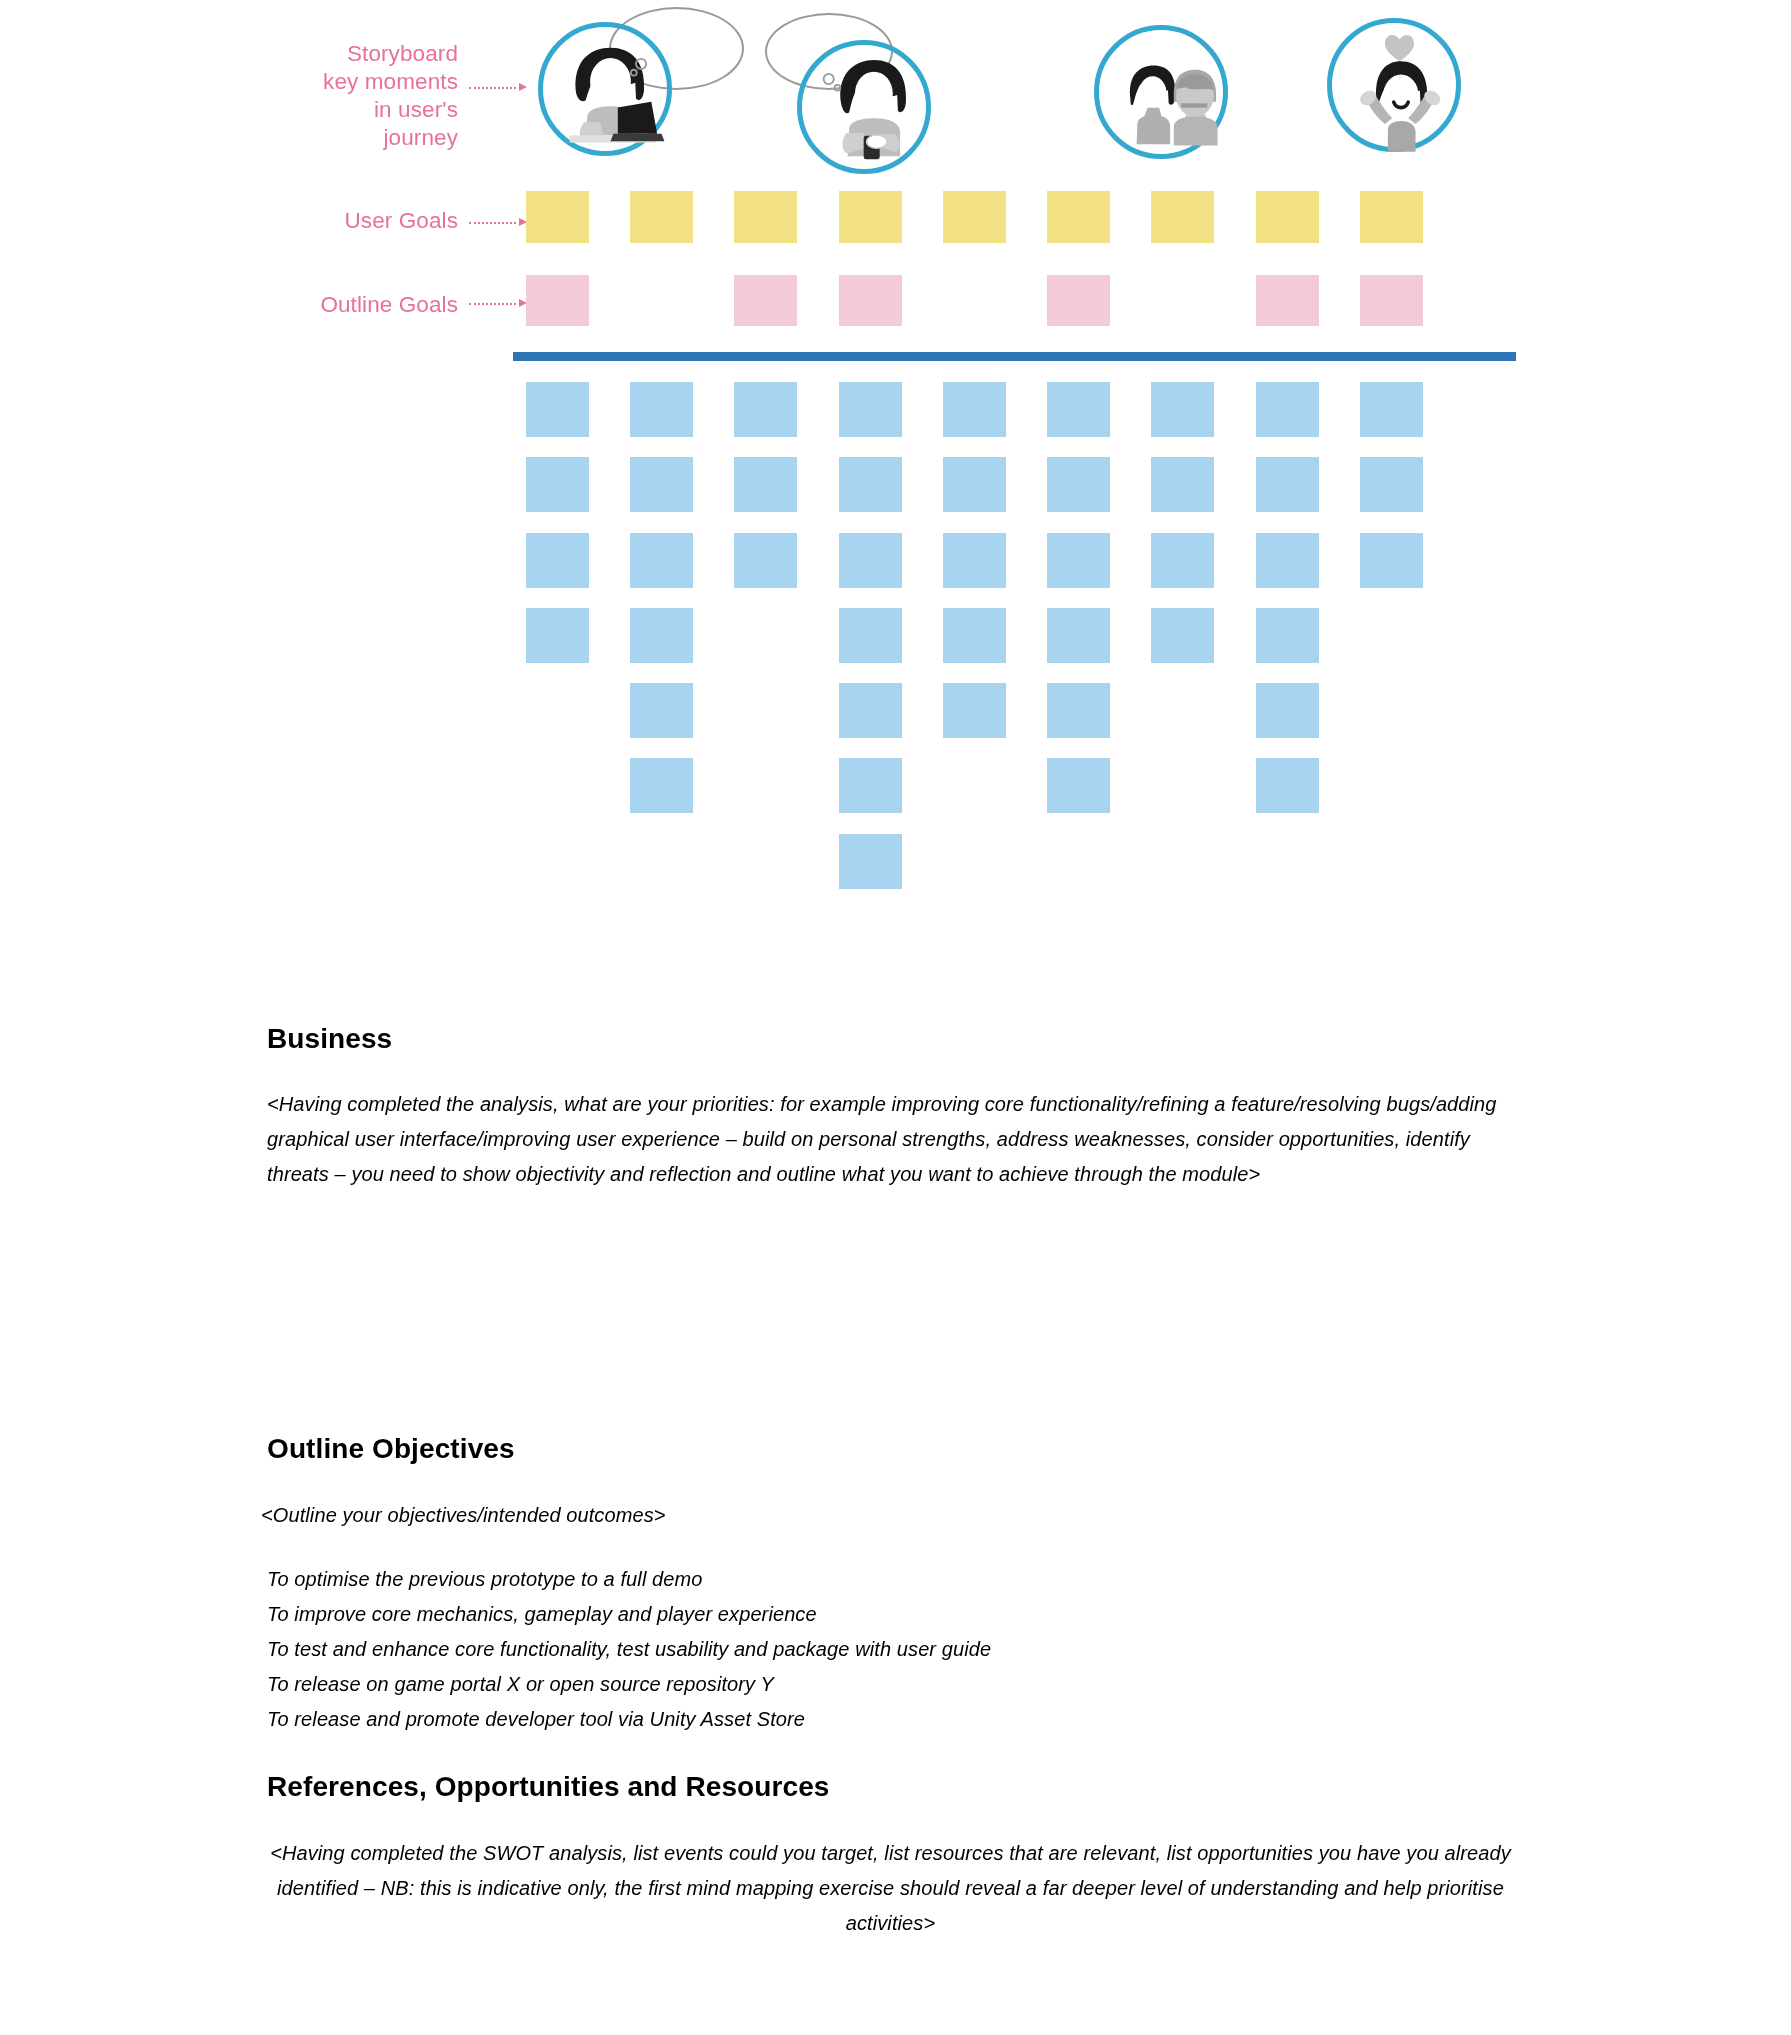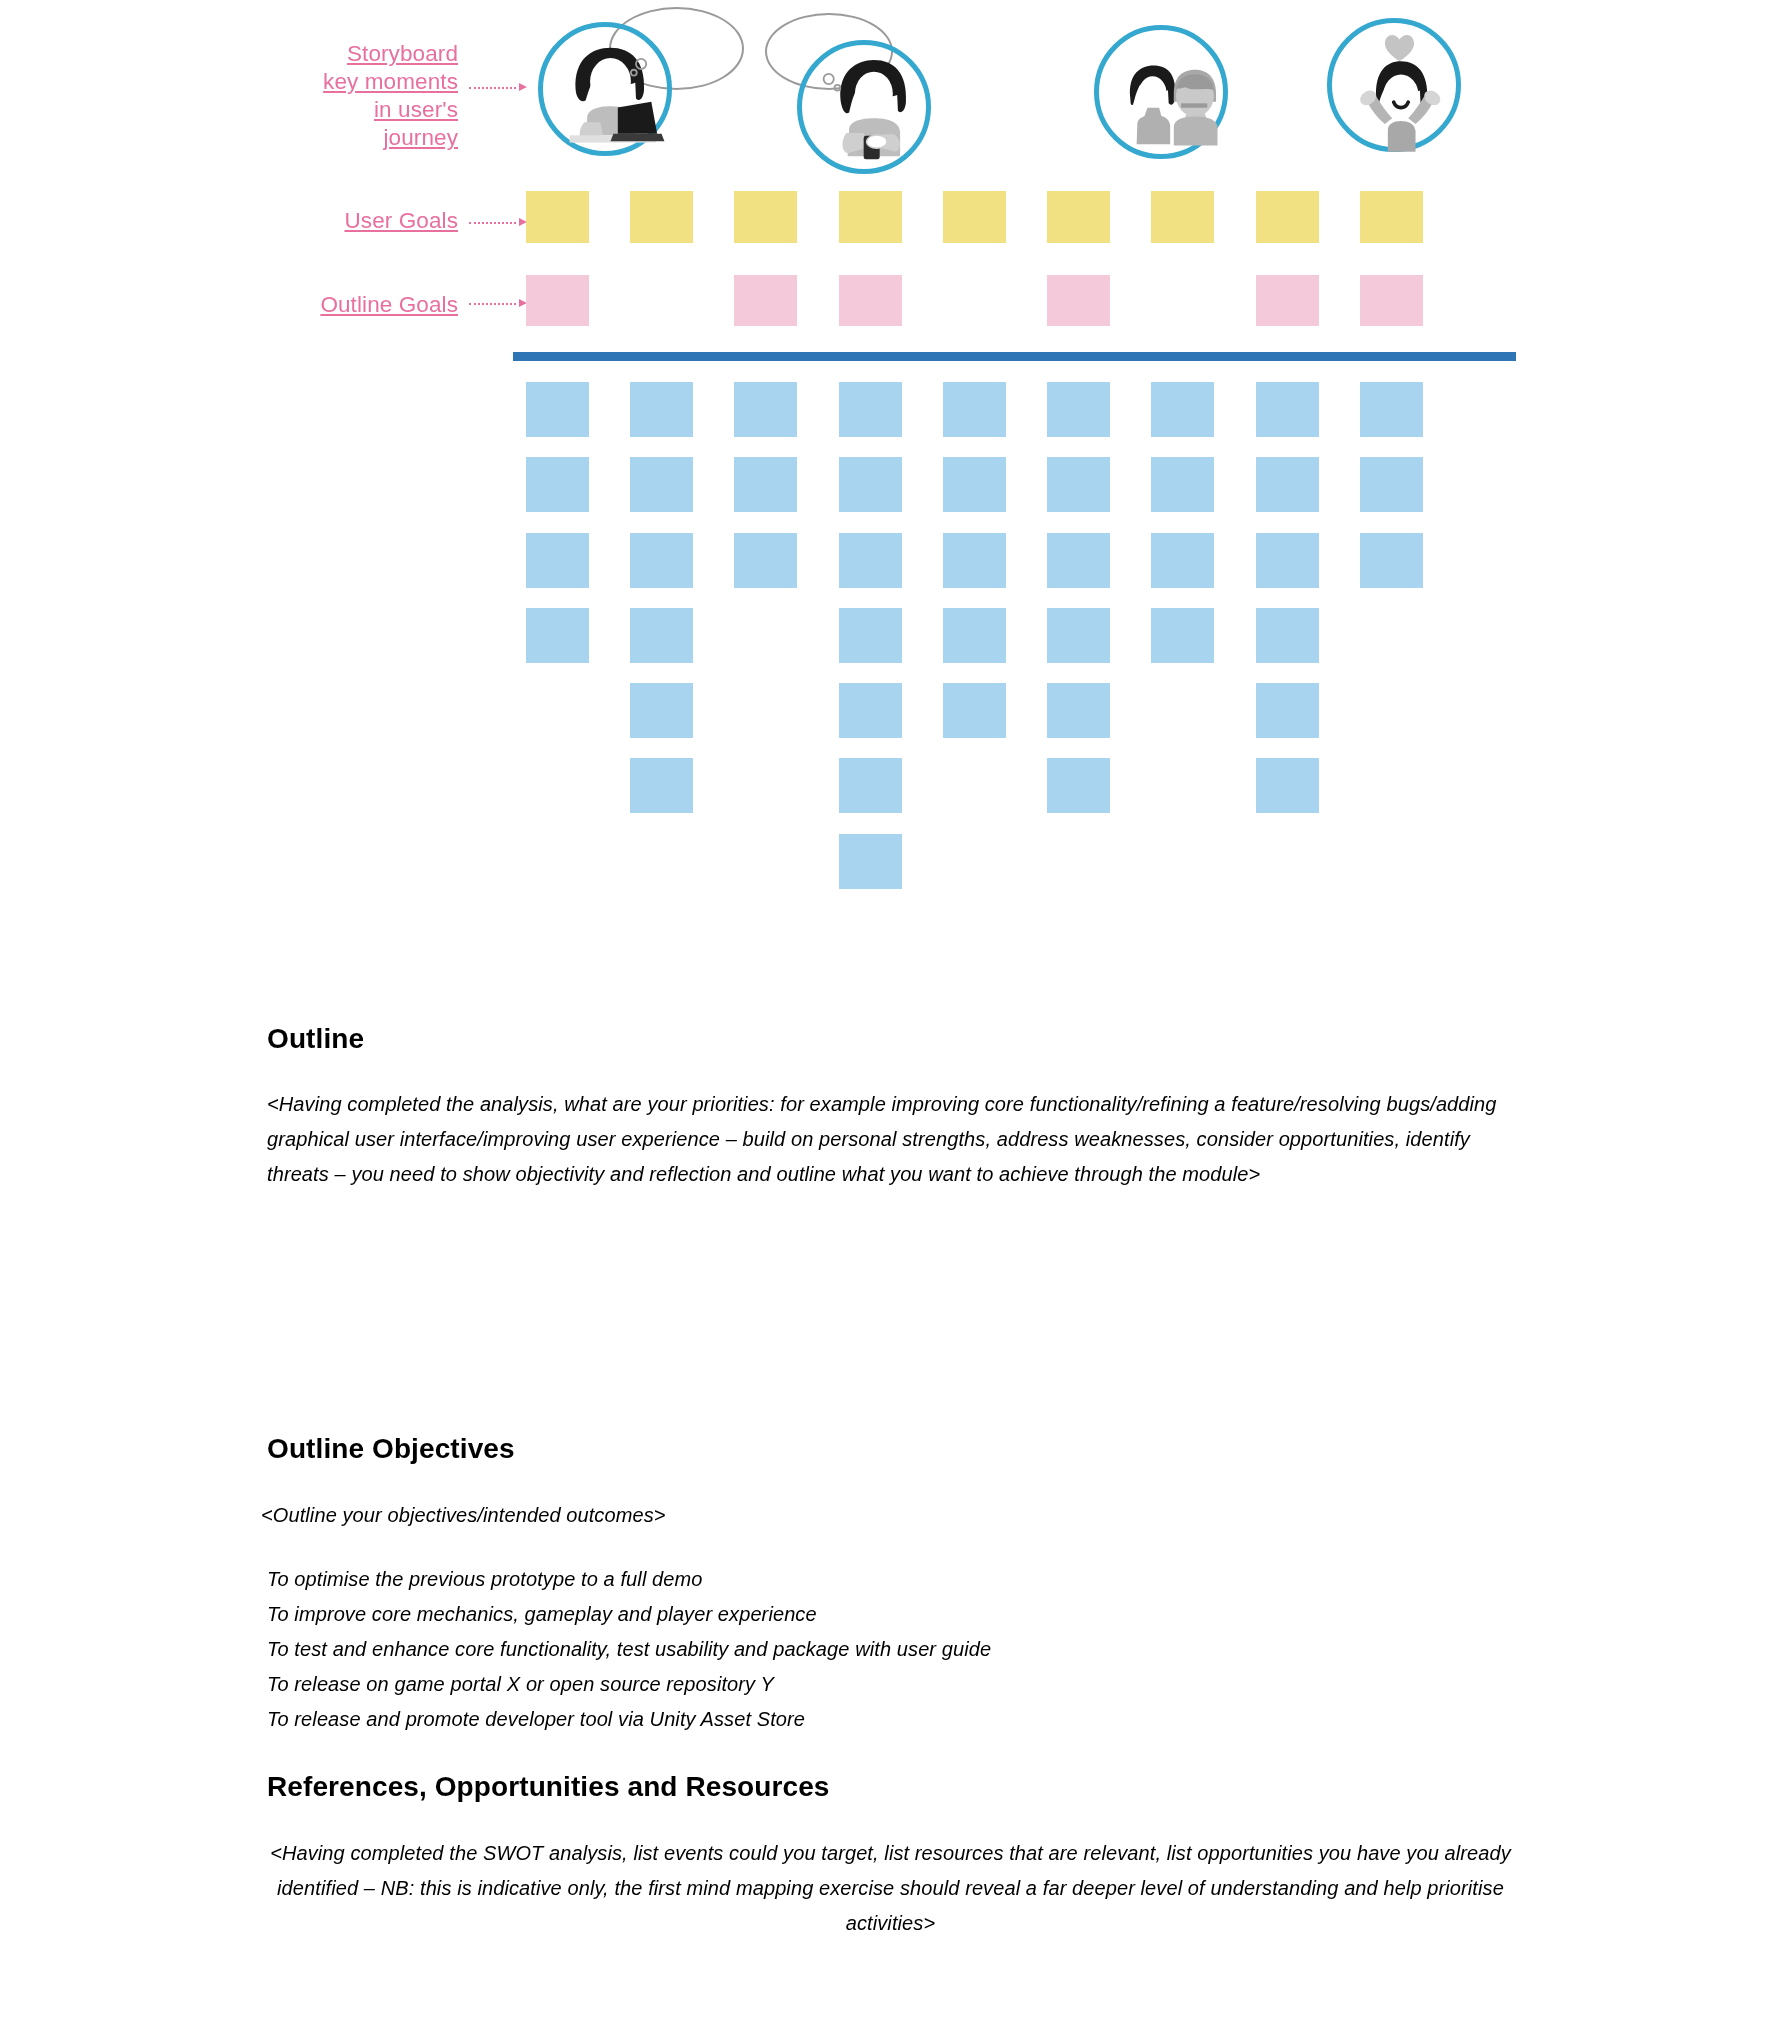--- a/index.html
+++ b/index.html
@@ -25,21 +25,20 @@
 
   .row-label {
     position: absolute;
     text-align: right;
     color: #E8709F;
     font-family: "Liberation Sans", sans-serif;
     font-size: 22.5px;
     line-height: 28px;
     letter-spacing: 0.1px;
     white-space: pre-line;
-    text-decoration: underline;
   }
   #label-storyboard { left: 218px; top: 40px; width: 240px; }
   #label-user-goals { left: 218px; top: 207px; width: 240px; }
   #label-business-goals { left: 182px; top: 291px; width: 276px; }
 
   .dash-arrow {
     position: absolute;
     height: 8.7px;
     width: 58px;
   }
@@ -289,21 +288,21 @@
       <div class="note note-blue" style="left: 1256px; top: 683px; width: 63px; height: 55px;"></div>
       <div class="note note-blue" style="left: 1256px; top: 758px; width: 63px; height: 55px;"></div>
       <div class="note note-blue" style="left: 1360px; top: 382px; width: 63px; height: 55px;"></div>
       <div class="note note-blue" style="left: 1360px; top: 457px; width: 63px; height: 55px;"></div>
       <div class="note note-blue" style="left: 1360px; top: 533px; width: 63px; height: 55px;"></div>
     </div>
 </div>
 
 <div id="doc">
 
-  <div class="sec-heading" style="left:267px; top:55px;">Outline</div>
+  <div class="sec-heading" style="left:267px; top:55px;">Business</div>
 
   <div class="para" style="left:267px; top:120px; width:1236px;">&lt;Having completed the analysis, what are your priorities: for example improving core functionality/refining a feature/resolving bugs/adding graphical user interface/improving user experience – build on personal strengths, address weaknesses, consider opportunities, identify threats – you need to show objectivity and reflection and outline what you want to achieve through the module&gt;</div>
 
   <div class="sec-heading" style="left:267px; top:465px;">Outline Objectives</div>
 
   <div class="para" style="left:261px; top:531px; width:1236px;">&lt;Outline your objectives/intended outcomes&gt;</div>
 
   <div class="para" style="left:267px; top:595px; width:1236px;" id="objectives-list"><div>To optimise the previous prototype to a full demo</div><div>To improve core mechanics, gameplay and player experience</div><div>To test and enhance core functionality, test usability and package with user guide</div><div>To release on game portal X or open source repository Y</div><div>To release and promote developer tool via Unity Asset Store</div></div>
 
   <div class="sec-heading" style="left:267px; top:803px;">References, Opportunities and Resources</div>

